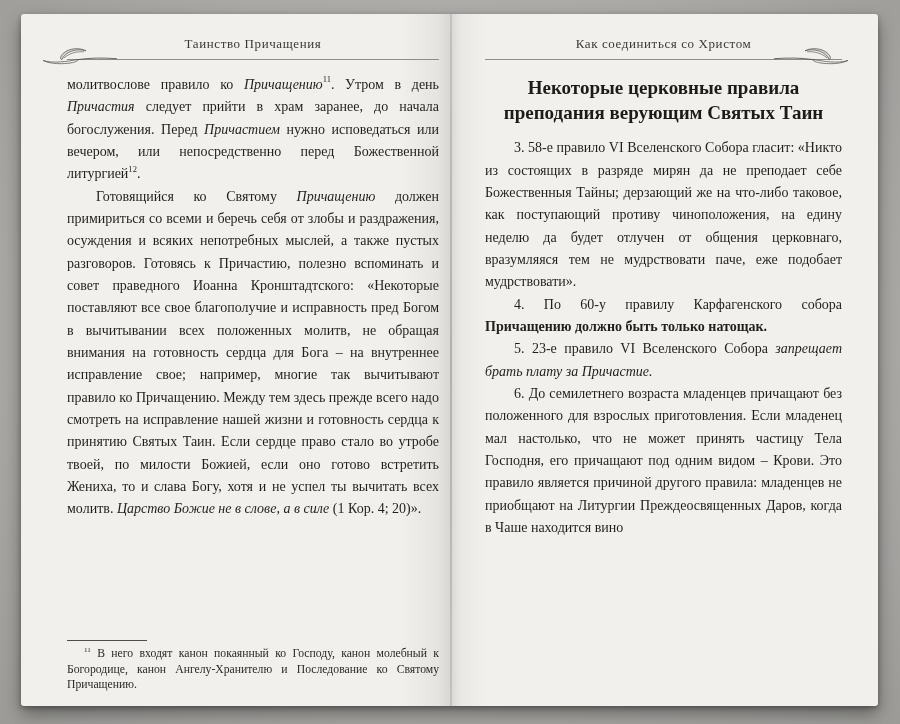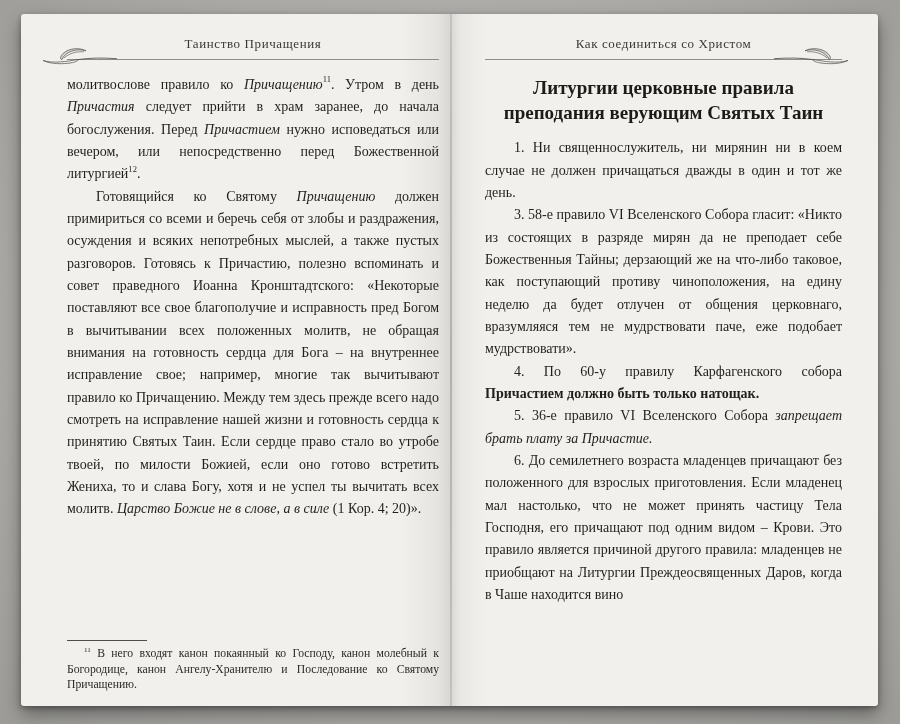--- a/index.html
+++ b/index.html
@@ -131,25 +131,24 @@
       <svg class="flourish" viewBox="0 0 110 32" xmlns="http://www.w3.org/2000/svg">
         <path d="M52 20 C 70 17, 90 17, 110 18.5" stroke="#4d4c49" stroke-width="1.2" fill="none"></path>
         <path d="M52 20 C 38 22, 18 26, 3 21 C 12 26, 32 27, 46 24" stroke="#4d4c49" stroke-width="1" fill="none"></path>
         <path d="M30 20 C 35 8, 52 3, 65 7 C 56 2, 40 3, 32 11 C 27.5 15.5, 27.5 18.5, 30 20 Z" stroke="#4d4c49" stroke-width="1" fill="#6c6b68" fill-opacity="0.22"></path>
         <path d="M33 17.5 C 41 10.5, 52 7.5, 62 8.5" stroke="#4d4c49" stroke-width="0.9" fill="none"></path>
         <path d="M46 24 C 52 22.5, 55 21, 52 20" stroke="#4d4c49" stroke-width="0.9" fill="none"></path>
       </svg>
       <span class="rh-text">Как соединиться со Христом</span>
     </div>
 
-    <div class="chapter-title">Литургии церковные правила преподания верующим Святых Таин</div>
+    <div class="chapter-title">Некоторые церковные правила преподания верующим Святых Таин</div>
 
     <div class="body-text">
-      <p class="indent"><span>1. Ни священнослужитель, ни мирянин ни в коем случае не должен причащаться дважды в один и тот же день.</span></p>
       <p class="indent"><span>3. 58-е правило VI Вселенского Собора гласит: «Никто из состоящих в разряде мирян да не преподает себе Божественныя Тайны; дерзающий же на что-либо таковое, как поступающий противу чиноположения, на едину неделю да будет отлучен от общения церковнаго, вразумляяся тем не мудрствовати паче, еже подобает мудрствовати».</span></p>
-      <p class="indent"><span>4. По 60-у правилу Карфагенского собора </span><span style="font-weight: bold;">Причастием должно быть только натощак.</span></p>
-      <p class="indent"><span>5. 36-е правило VI Вселенского Собора </span><span style="font-style: italic;">запрещает брать плату за Причастие.</span></p>
+      <p class="indent"><span>4. По 60-у правилу Карфагенского собора </span><span style="font-weight: bold;">Причащению должно быть только натощак.</span></p>
+      <p class="indent"><span>5. 23-е правило VI Вселенского Собора </span><span style="font-style: italic;">запрещает брать плату за Причастие.</span></p>
       <p class="indent"><span>6. До семилетнего возраста младенцев причащают без положенного для взрослых приготовления. Если младенец мал настолько, что не может принять частицу Тела Господня, его причащают под одним видом – Крови. Это правило является причиной  другого правила: младенцев не приобщают на Литургии Преждеосвященных Даров, когда в Чаше находится вино</span></p>
     </div>
 
   </div>
 
 </div>
 
 </body></html>

